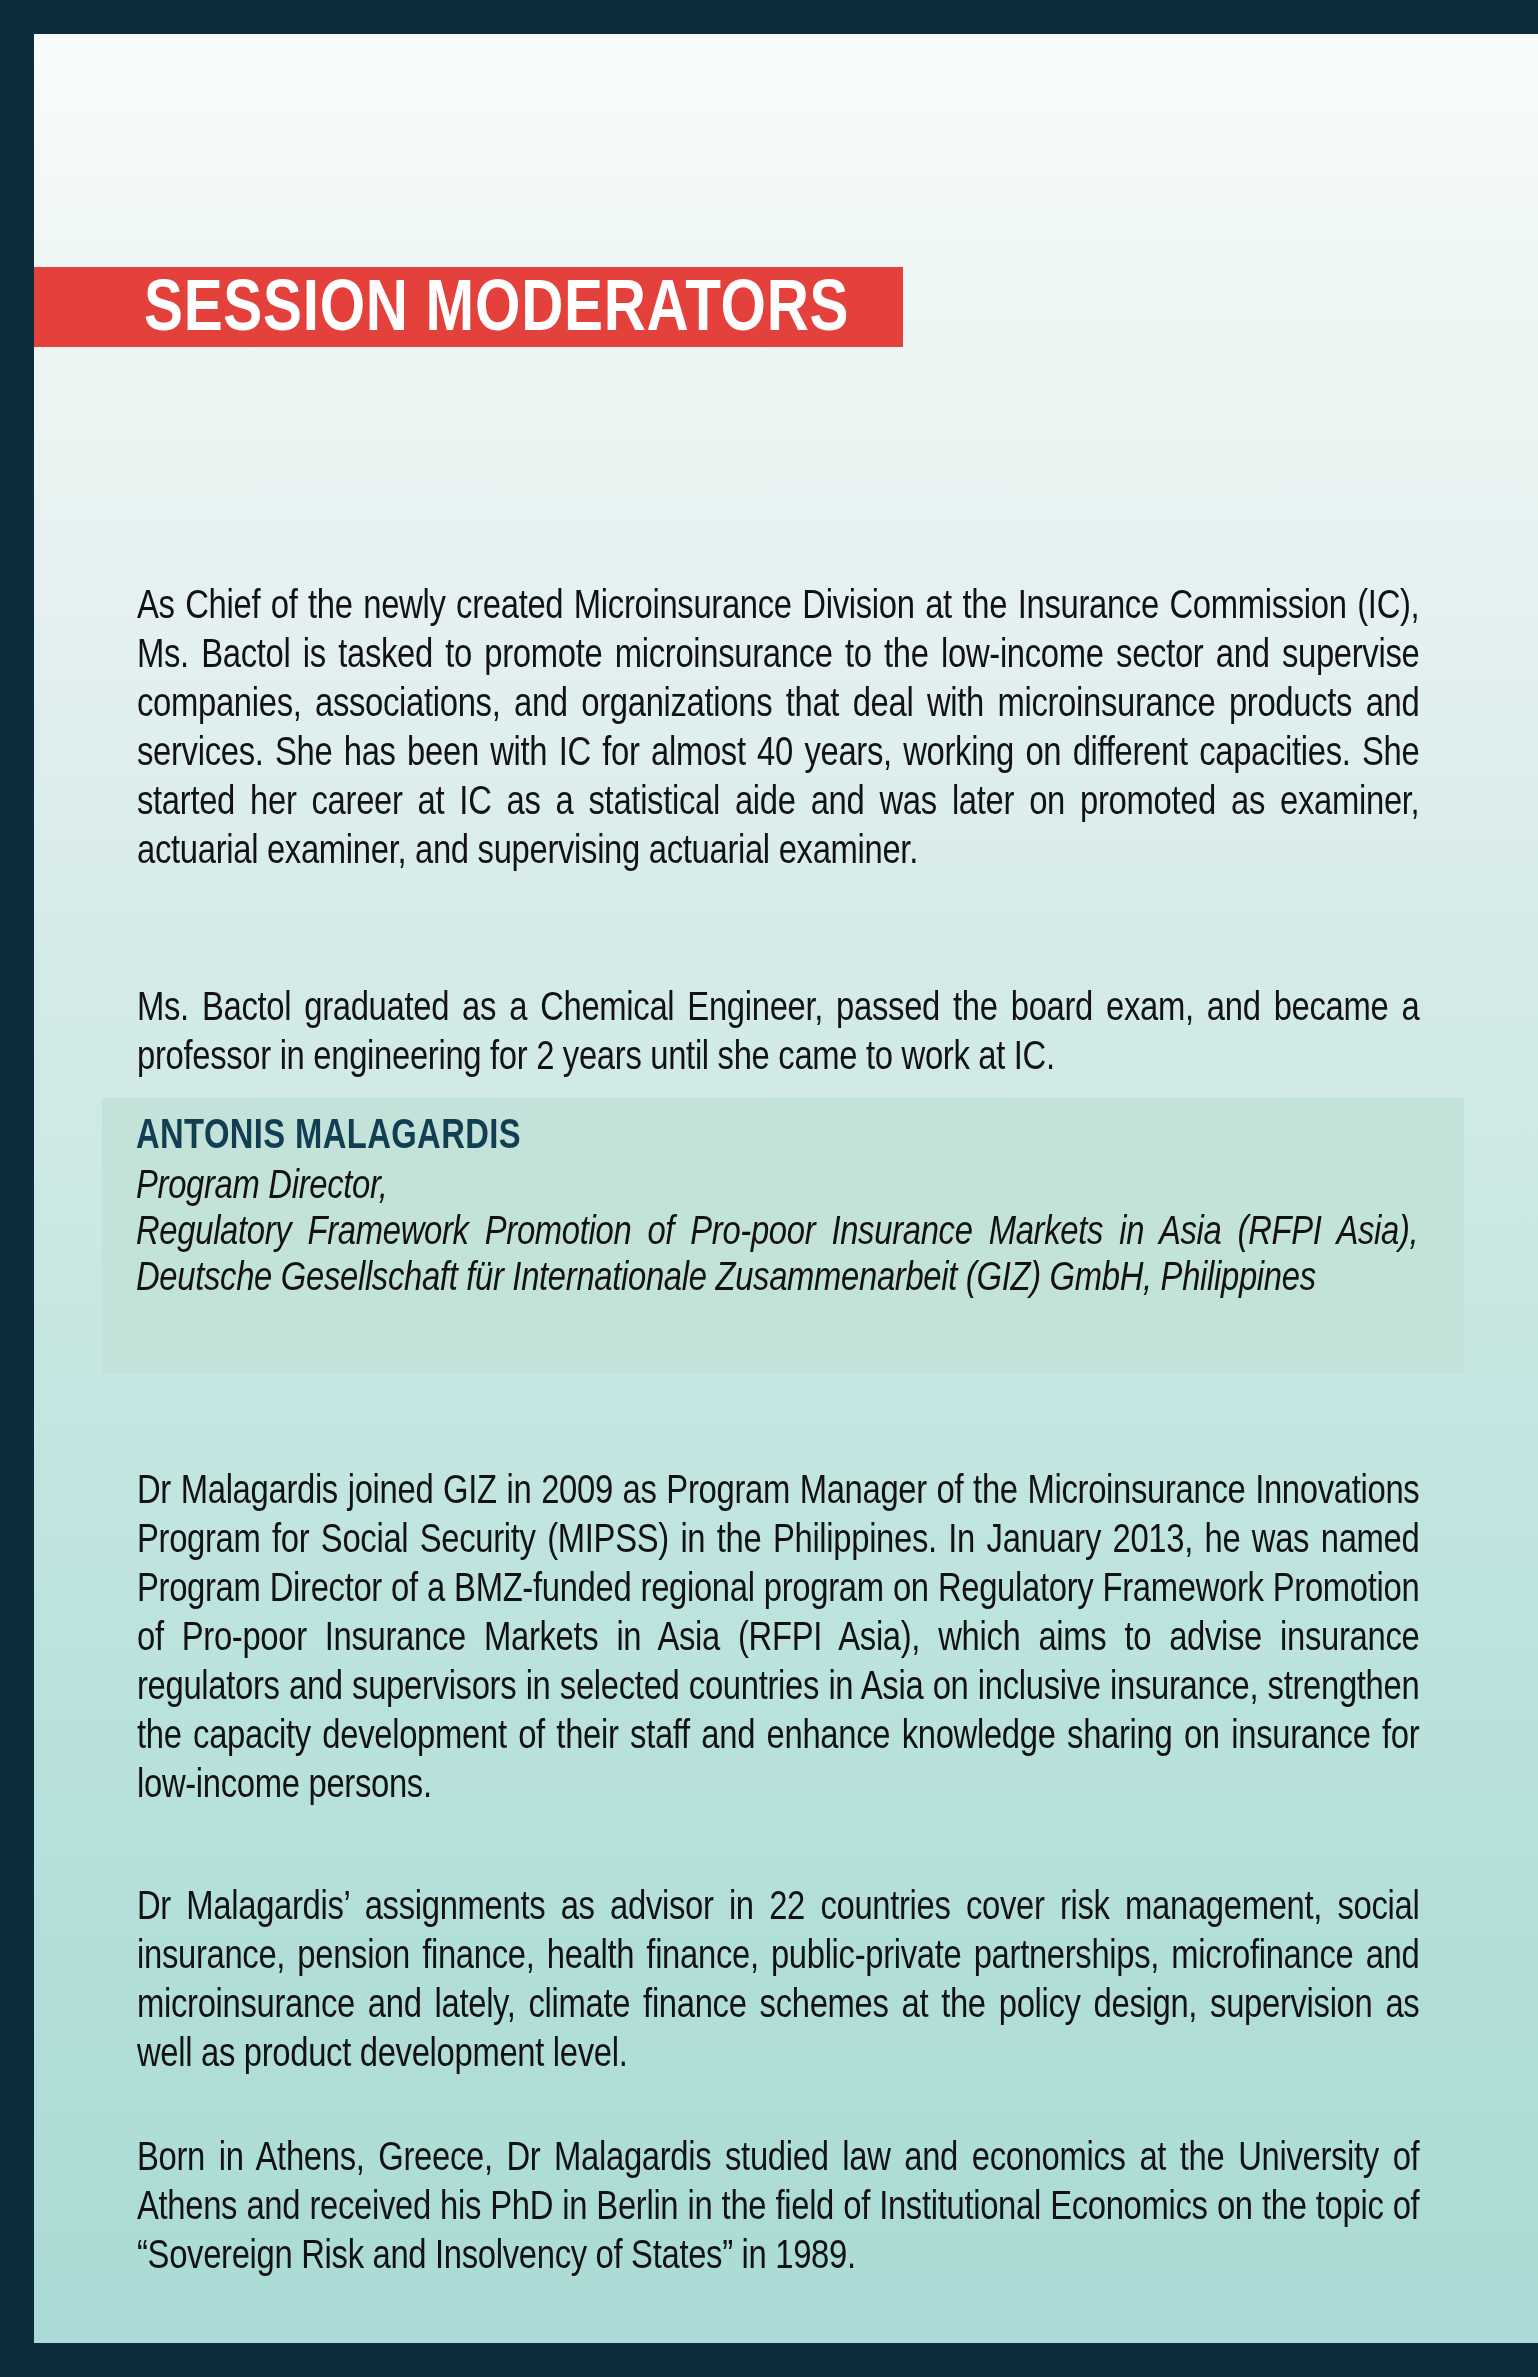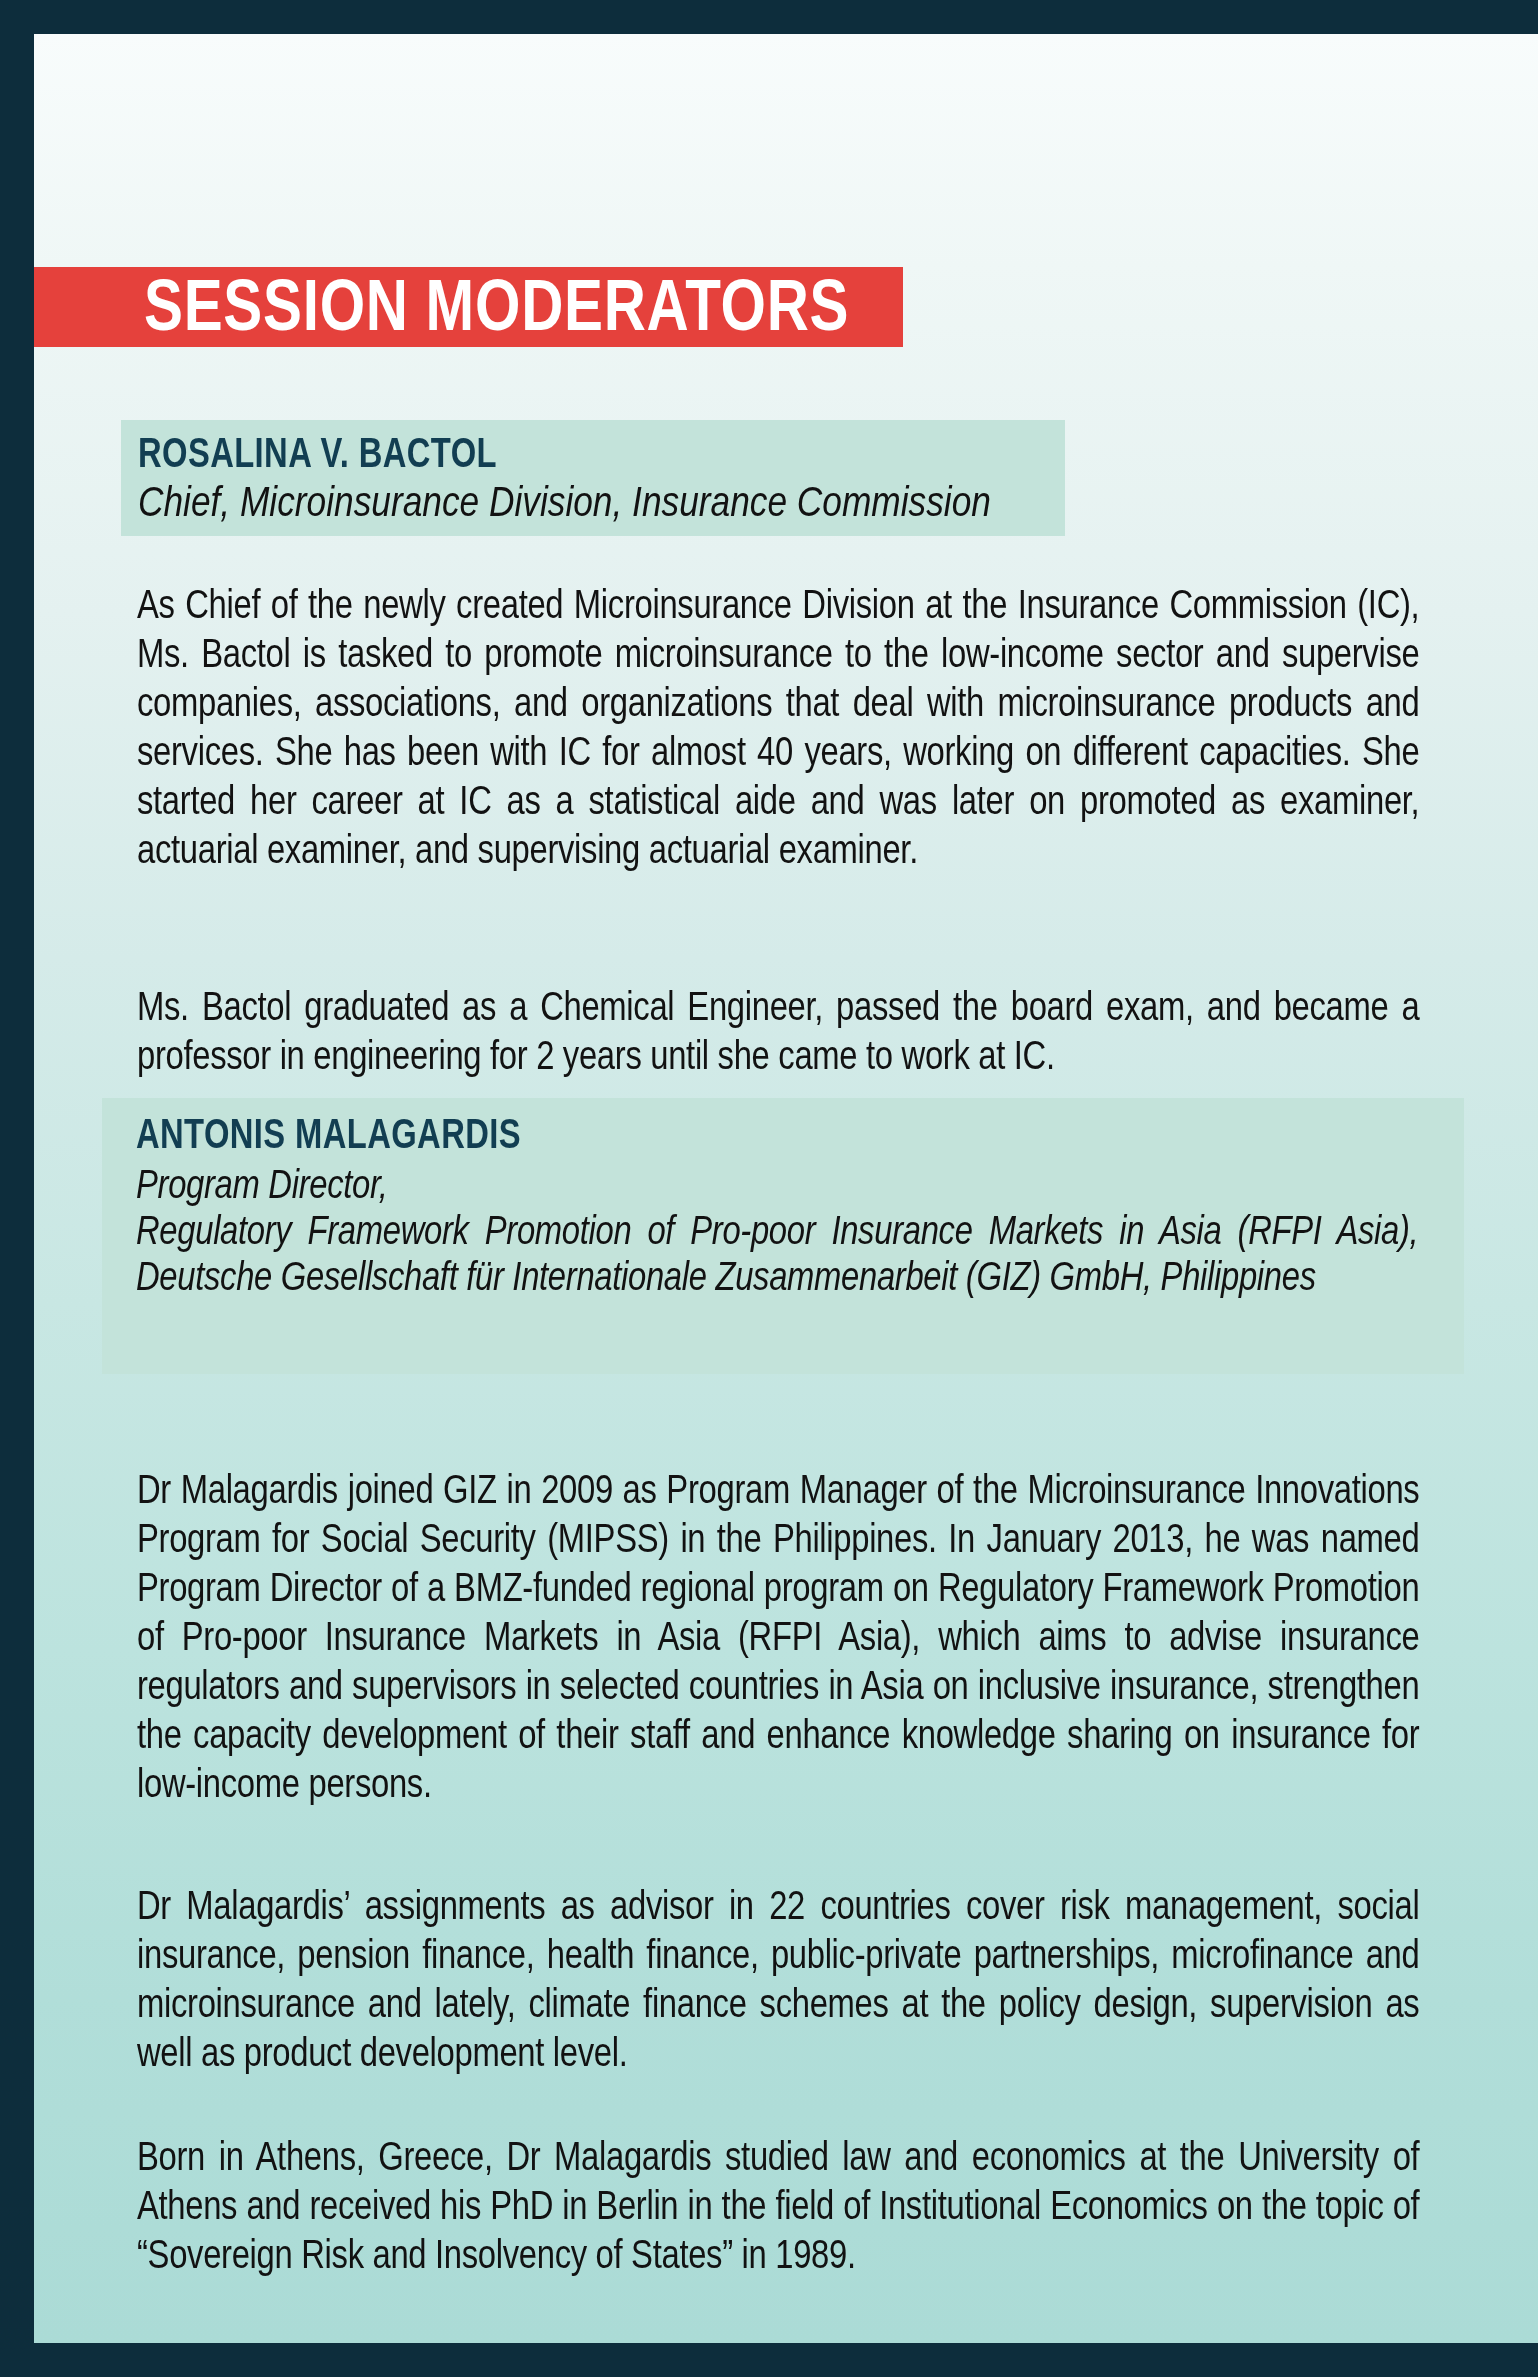--- a/index.html
+++ b/index.html
@@ -107,24 +107,20 @@
 </head>
 <body>
 
 <div class="page">
   <div class="content">
 
     <div class="banner">
       <div class="banner-title">SESSION MODERATORS</div>
     </div>
 
-    <section class="bio-card bio-card-1">
-      <h2 class="bio-name">ROSALINA V. BACTOL</h2>
-      <div class="bio-role-single">Chief, Microinsurance Division, Insurance Commission</div>
-    </section>
 
     <p class="para para-1">As Chief of the newly created Microinsurance Division at the Insurance Commission (IC), Ms. Bactol is tasked to promote microinsurance to the low-income sector and supervise companies, associations, and organizations that deal with microinsurance products and services.  She has been with IC for almost 40 years, working on different capacities.  She started her career at IC as a statistical aide and was later on promoted as examiner, actuarial examiner, and supervising actuarial examiner.</p>
 
     <p class="para para-2">Ms. Bactol graduated as a Chemical Engineer, passed the board exam, and became a professor in engineering for 2 years until she came to work at IC.</p>
 
     <section class="bio-card bio-card-2">
       <h2 class="bio-name">ANTONIS MALAGARDIS</h2>
       <div class="bio-role-block">
         <div class="bio-role-line">Program Director,</div>
         <div class="bio-role-line justified">Regulatory Framework Promotion of Pro-poor Insurance Markets in Asia (RFPI Asia), Deutsche Gesellschaft für Internationale Zusammenarbeit (GIZ) GmbH, Philippines</div>

